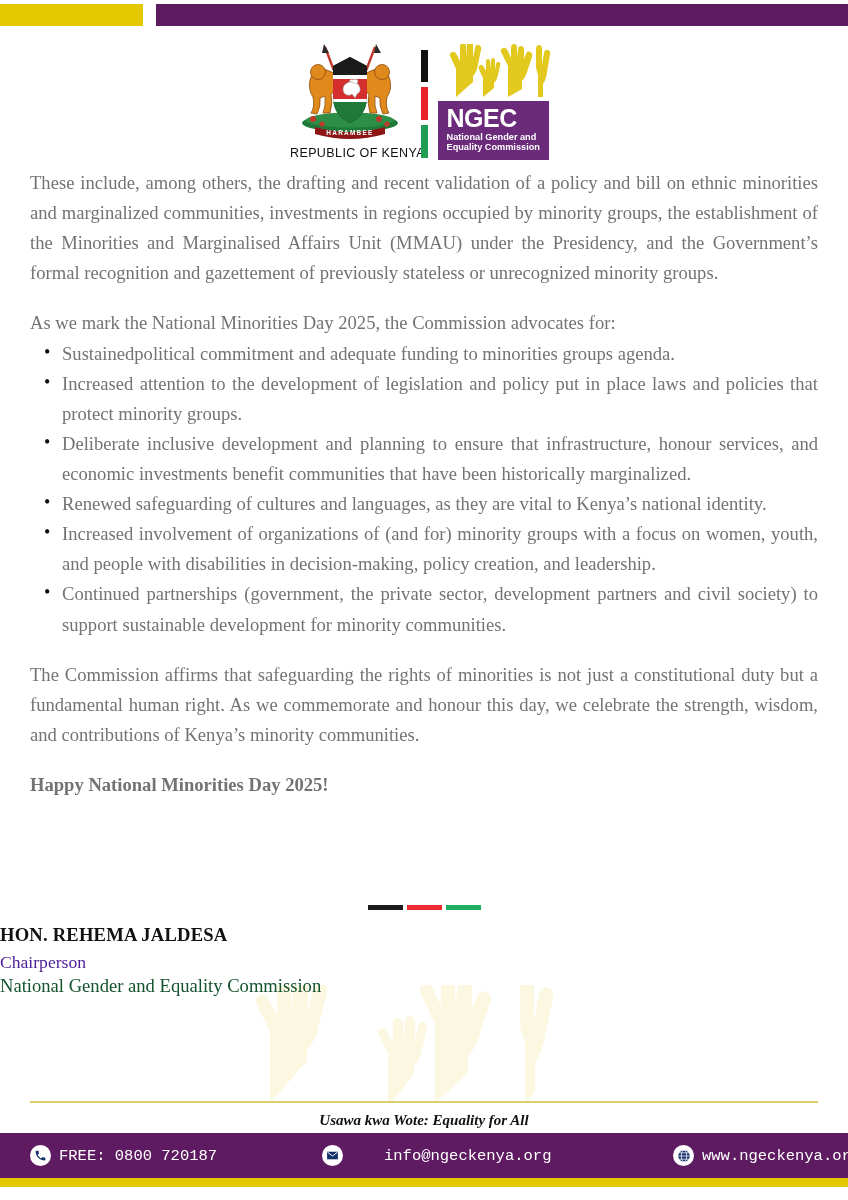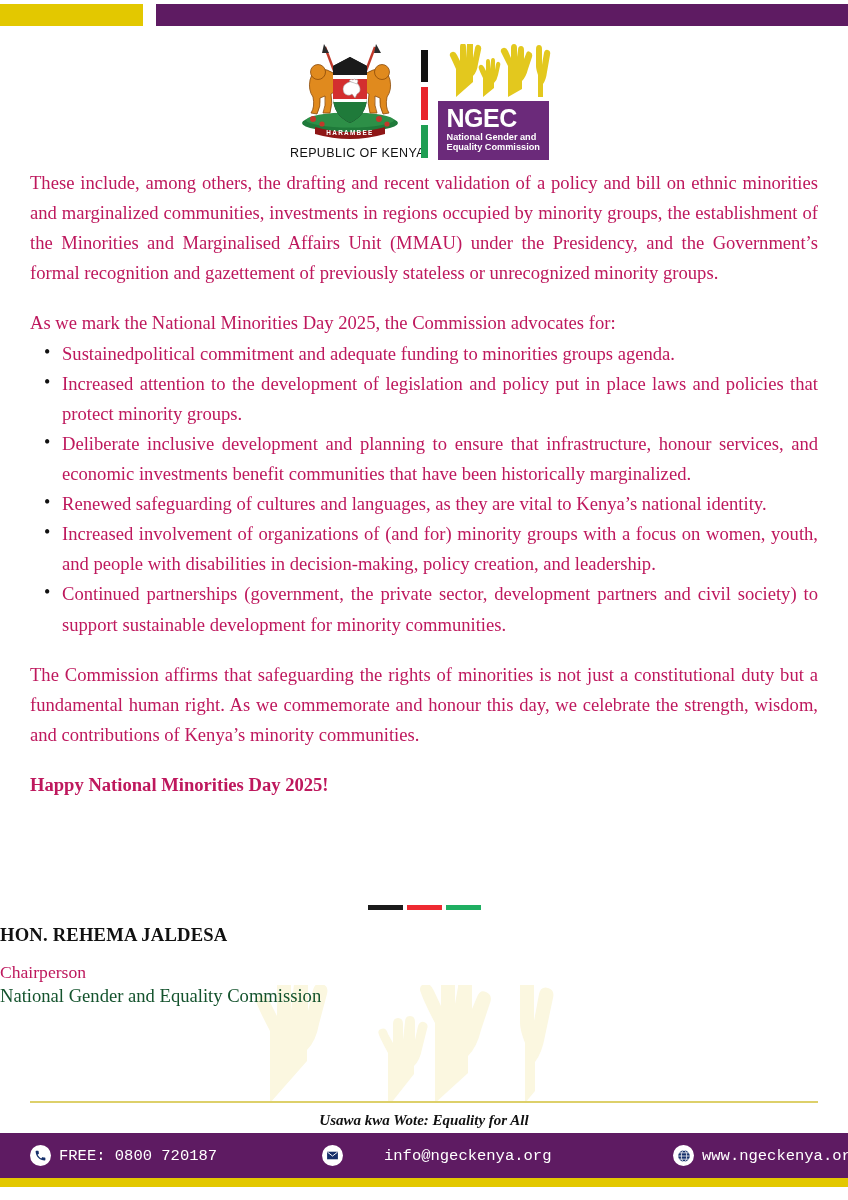--- a/index.html
+++ b/index.html
@@ -66,21 +66,21 @@
     font-family:"Liberation Sans", sans-serif;
     font-weight:700; font-size:9.2px; line-height:1.12;
     color:#ffffff; margin-top:2px;
   }
 
   
   .body {
     position:absolute; left:30px; top:168px;
     width:788px;
     font-size:18.6px; line-height:1.62;
-    color:#be185d;
+    color:#737373;
   }
   p.just { text-align:justify; text-justify:inter-word; }
   p.lead { margin-bottom:0; }
   .gap { height:20px; }
 
   ul.advocate {
     list-style:none;
     margin:0 0 0 0;
     padding:0;
   }
@@ -107,21 +107,21 @@
     position:absolute; left:0; top:905px; width:848px;
   }
   .sig-flag {
     display:flex; justify-content:center; gap:4px; margin-bottom:14px;
   }
   .sig-flag i { display:block; width:35px; height:5px; }
   .sf-black { background:#1b1b1b; }
   .sf-red   { background:#ee2a31; }
   .sf-green { background:#1faf62; }
   .sig-name { font-weight:700; font-size:18.6px; color:#111; letter-spacing:.2px; }
-  .sig-role { font-size:17.6px; color:#be185d; margin-top:16px; }
+  .sig-role { font-size:17.6px; color:#4c1d95; margin-top:6px; }
   .sig-org  { font-weight:400; font-size:18.6px; color:#14532d; margin-top:2px; }
 
   
   .watermark {
     position:absolute; left:255px; top:985px;
     width:340px; height:118px;
     opacity:1; pointer-events:none;
   }
 
   

